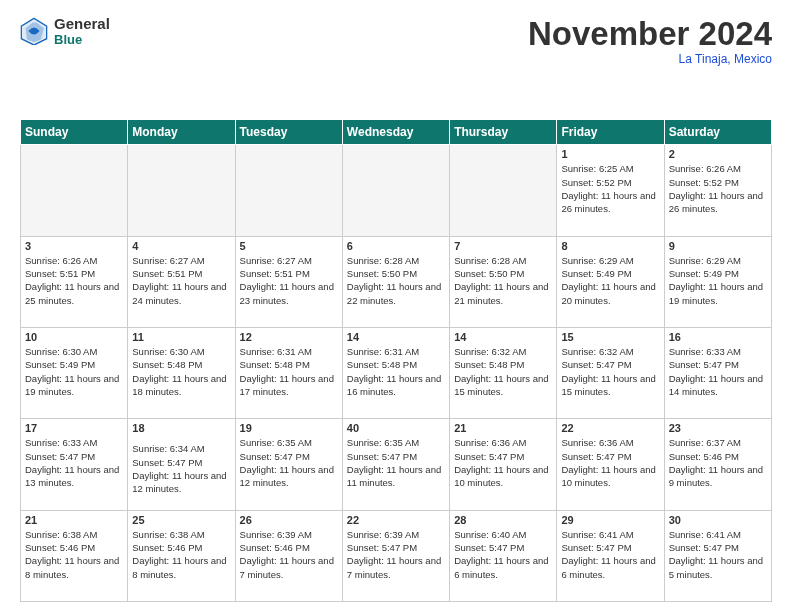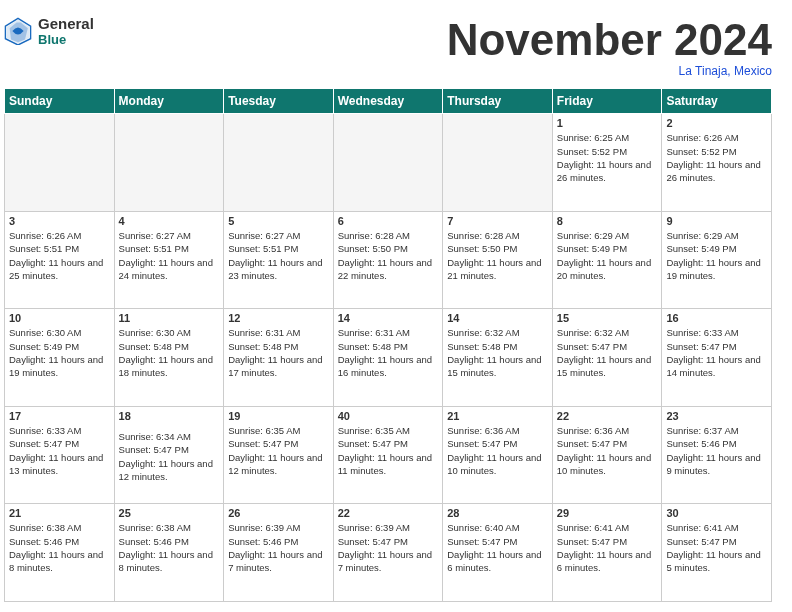--- a/index.html
+++ b/index.html
@@ -6,23 +6,24 @@
     body {
       font-family: Arial, sans-serif;
       background: #fff;
       width: 792px;
       height: 612px;
       overflow: hidden;
     }
     .page {
       width: 792px;
       height: 612px;
-      padding: 16px 20px 10px 4px;
+      padding: 16px 20px 10px 20px;
       display: flex;
       flex-direction: column;
+      gap: 43px;
     }
     .header {
       display: flex;
       justify-content: space-between;
       align-items: flex-start;
       margin-bottom: 10px;
     }
     .logo {
       display: flex;
       align-items: center;
@@ -45,21 +46,21 @@
     }
     .logo-icon {
       width: 28px;
       height: 28px;
       margin-right: 2px;
     }
     .title-block {
       text-align: right;
     }
     .month-title {
-      font-size: 44px;
+      font-size: 33px;
       font-weight: bold;
       color: #333;
       line-height: 1.1;
     }
     .location {
       font-size: 12px;
       color: #1d4ed8;
     }
     .calendar {
       width: 100%;

